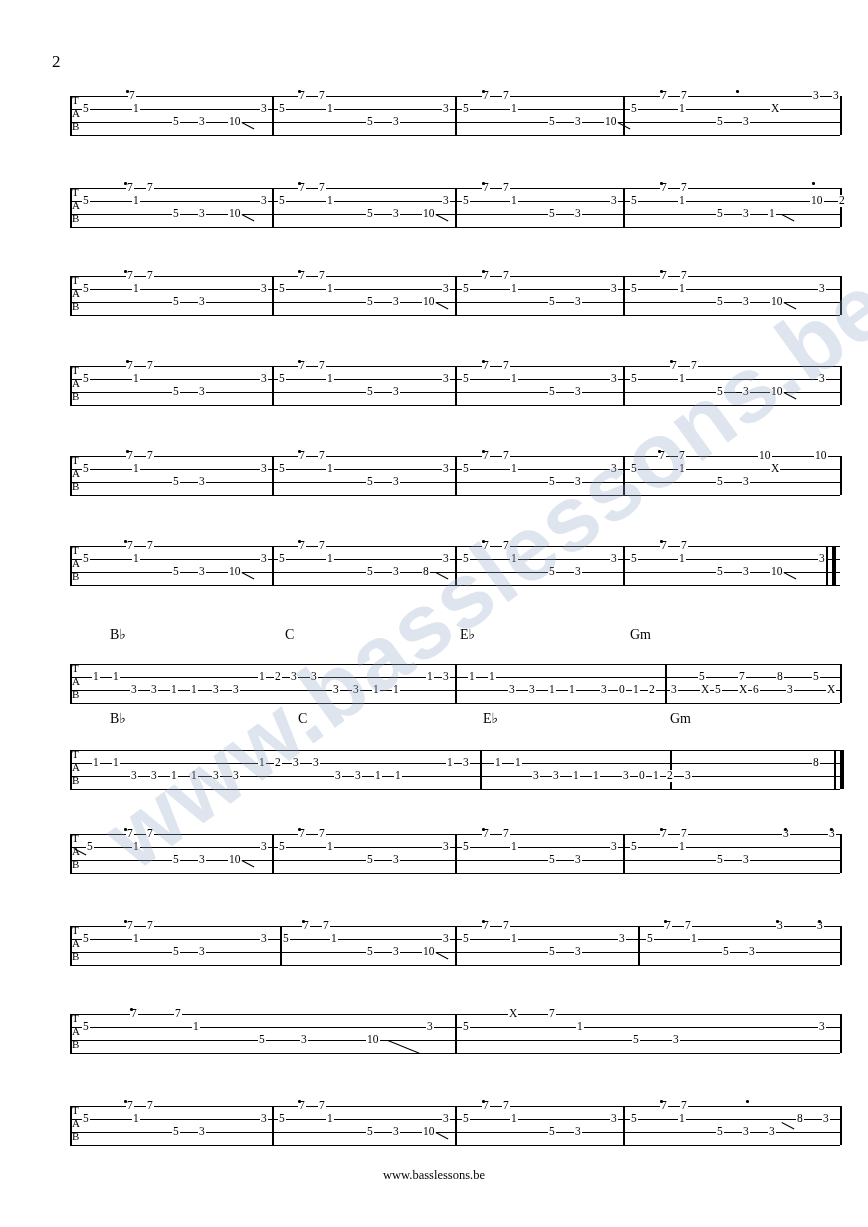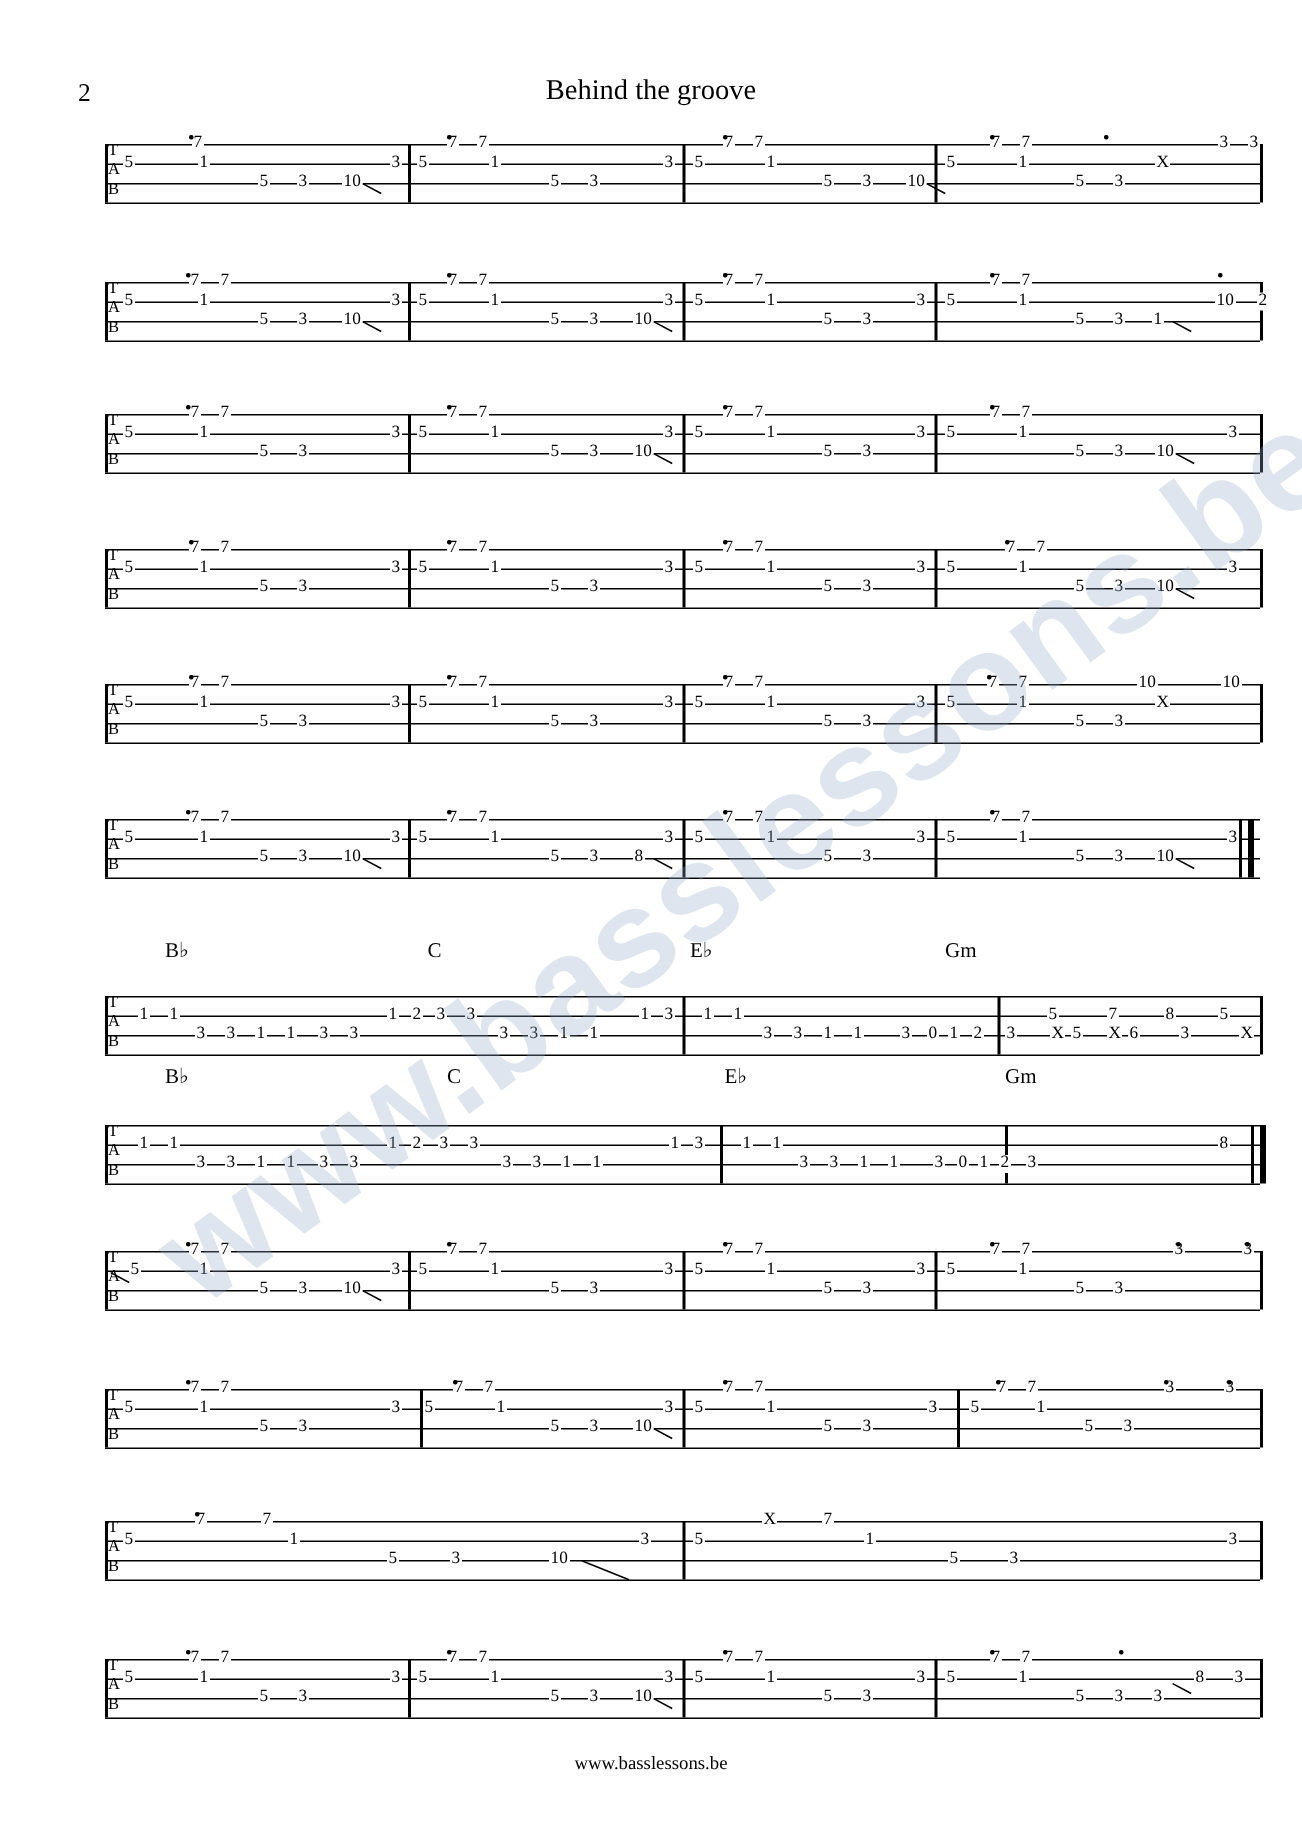--- a/index.html
+++ b/index.html
@@ -145,21 +145,20 @@
 </head>
 <body>
 
 <div class="page">
 
   <div class="watermark">
     <span>www.basslessons.be</span>
   </div>
 
   <div class="page-number">2</div>
-  <div class="doc-title">Behind the groove</div>
 
   <div id="systems-root">
       <div class="system" style="top: 96px;">
         <div class="staff">
           <div class="line l0"></div>
           <div class="line l1"></div>
           <div class="line l2"></div>
           <div class="line l3"></div>
           <div class="clef">
             <div>T</div>

